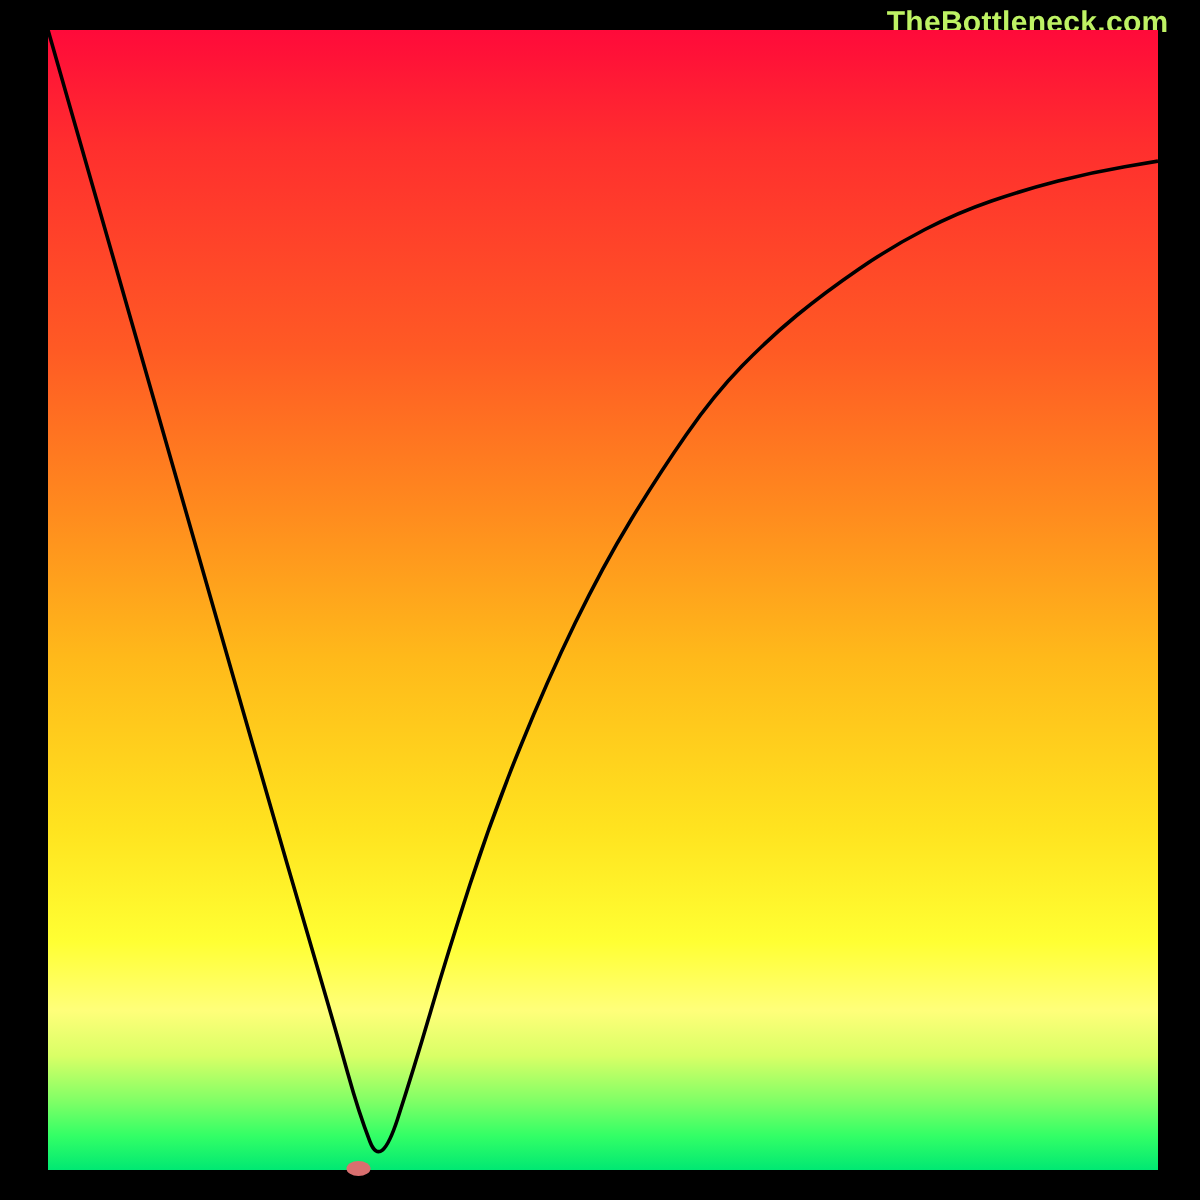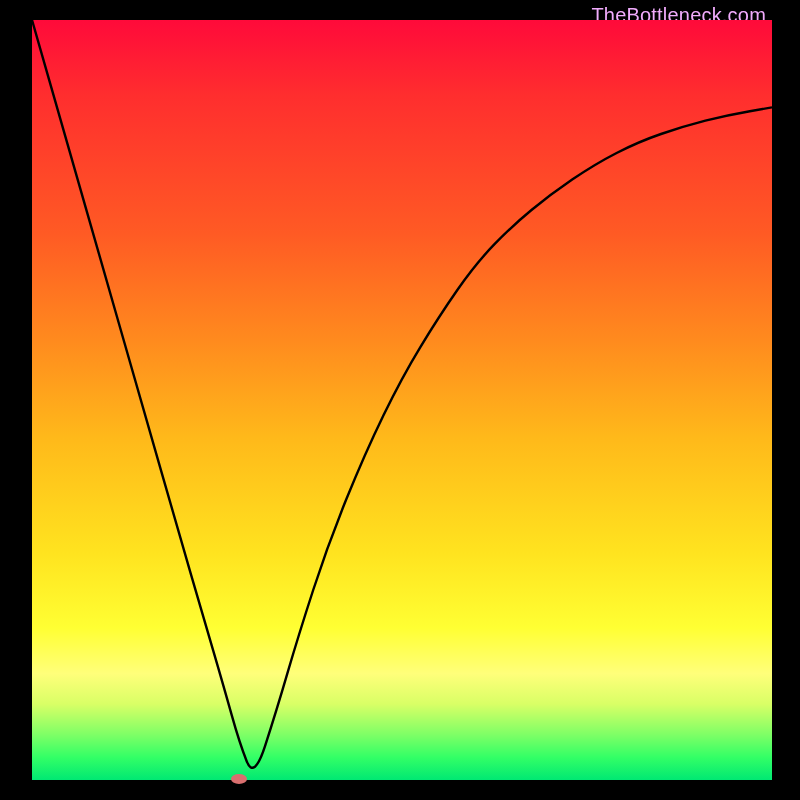--- a/index.html
+++ b/index.html
@@ -36,25 +36,25 @@
       #ffff7a 86%,
       #d9ff66 90%,
       #7fff66 94%,
       #33ff66 97%,
       #00e873 100%
     );
   }
   .watermark {
     position: absolute;
     top: 4px;
-    right: 34px;
-    color: #f0abfc;
+    right: 21px;
+    color: #bef264;
     font-size: 20px;
     letter-spacing: 0.2px;
-    font-weight: 400;
+    font-weight: 700;
   }
   svg.curve {
     position: absolute;
     left: 0;
     top: 0;
     width: 100%;
     height: 100%;
   }
   .minpoint {
     position: absolute;

